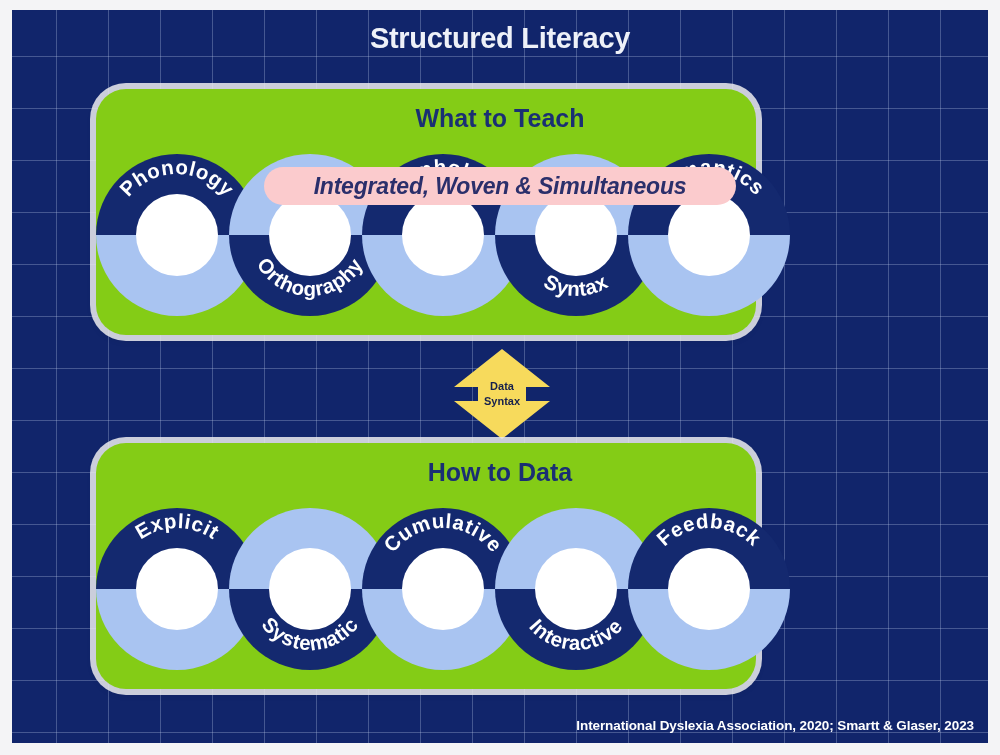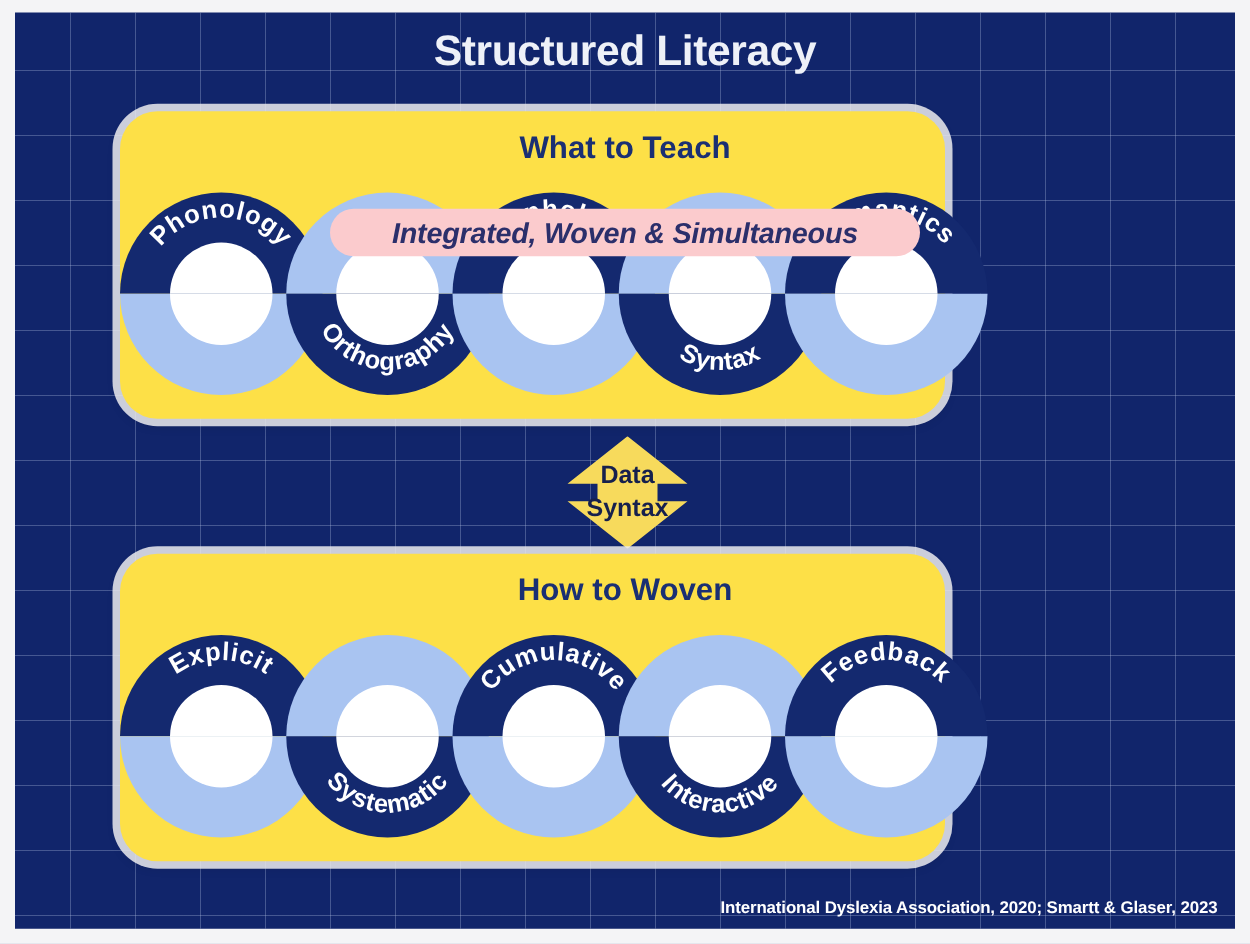--- a/index.html
+++ b/index.html
@@ -30,29 +30,29 @@
       linear-gradient(to bottom, rgba(190,205,235,0.30) 1px, transparent 1px);
     background-size:52px 52px;
     background-position:-8px -6px;
     pointer-events:none;
   }
 
   .title{
     position:absolute;top:12px;left:0;width:976px;
     text-align:center;
     color:#eef1f8;
-    font-size:34px;
+    font-size:29px;
     font-weight:bold;
     letter-spacing:-0.3px;
   }
 
   .card{
     position:absolute;
     left:84px;width:660px;
-    background:#fde047;
+    background:#84cc16;
     border-radius:30px;
     box-shadow:0 0 0 6px rgba(236,236,240,0.85), 0 3px 10px rgba(0,0,0,0.18);
   }
   #card-top{top:79px;height:246px;}
   #card-bottom{top:433px;height:246px;}
 
   .card-heading{
     position:absolute;top:15px;left:0;width:808px;
     text-align:center;
     color:#1a2f73;
@@ -100,21 +100,21 @@
   #arrow svg{display:block;}
   .arrow-text{
     position:absolute;
     left:0;top:0;width:110px;height:90px;
     display:flex;flex-direction:column;
     align-items:center;justify-content:center;
     pointer-events:none;
   }
   .arrow-text div{
     color:#16204d;
-    font-size:20px;
+    font-size:11px;
     font-weight:bold;
     line-height:1.35;
   }
 
   .credit{
     position:absolute;
     right:14px;bottom:10px;
     color:#ffffff;
     font-size:13.5px;
     font-weight:bold;
@@ -232,21 +232,21 @@
       <svg width="110" height="90" viewBox="0 0 110 90">
         <polygon points="55,0 103,38 79,38 79,52 103,52 55,90 7,52 31,52 31,38 7,38" fill="#f7da5c"></polygon>
       </svg>
       <div class="arrow-text">
         <div>Data</div>
         <div>Syntax</div>
       </div>
     </div>
 
     <div class="card" id="card-bottom">
-      <div class="card-heading">How to Woven</div>
+      <div class="card-heading">How to Data</div>
 
       <div class="chain-wrap">
         <svg class="chain-svg" viewBox="0 0 808 196">
           <defs>
             <path id="b-arc-0" d="M 20,98 A 61,61 0 0 1 142,98" fill="none"></path>
             <path id="b-arc-1" d="M 153,98 A 61,61 0 0 0 275,98" fill="none"></path>
             <path id="b-arc-2" d="M 286,98 A 61,61 0 0 1 408,98" fill="none"></path>
             <path id="b-arc-3" d="M 419,98 A 61,61 0 0 0 541,98" fill="none"></path>
             <path id="b-arc-4" d="M 552,98 A 61,61 0 0 1 674,98" fill="none"></path>
             <clipPath id="b-clip-upper">

